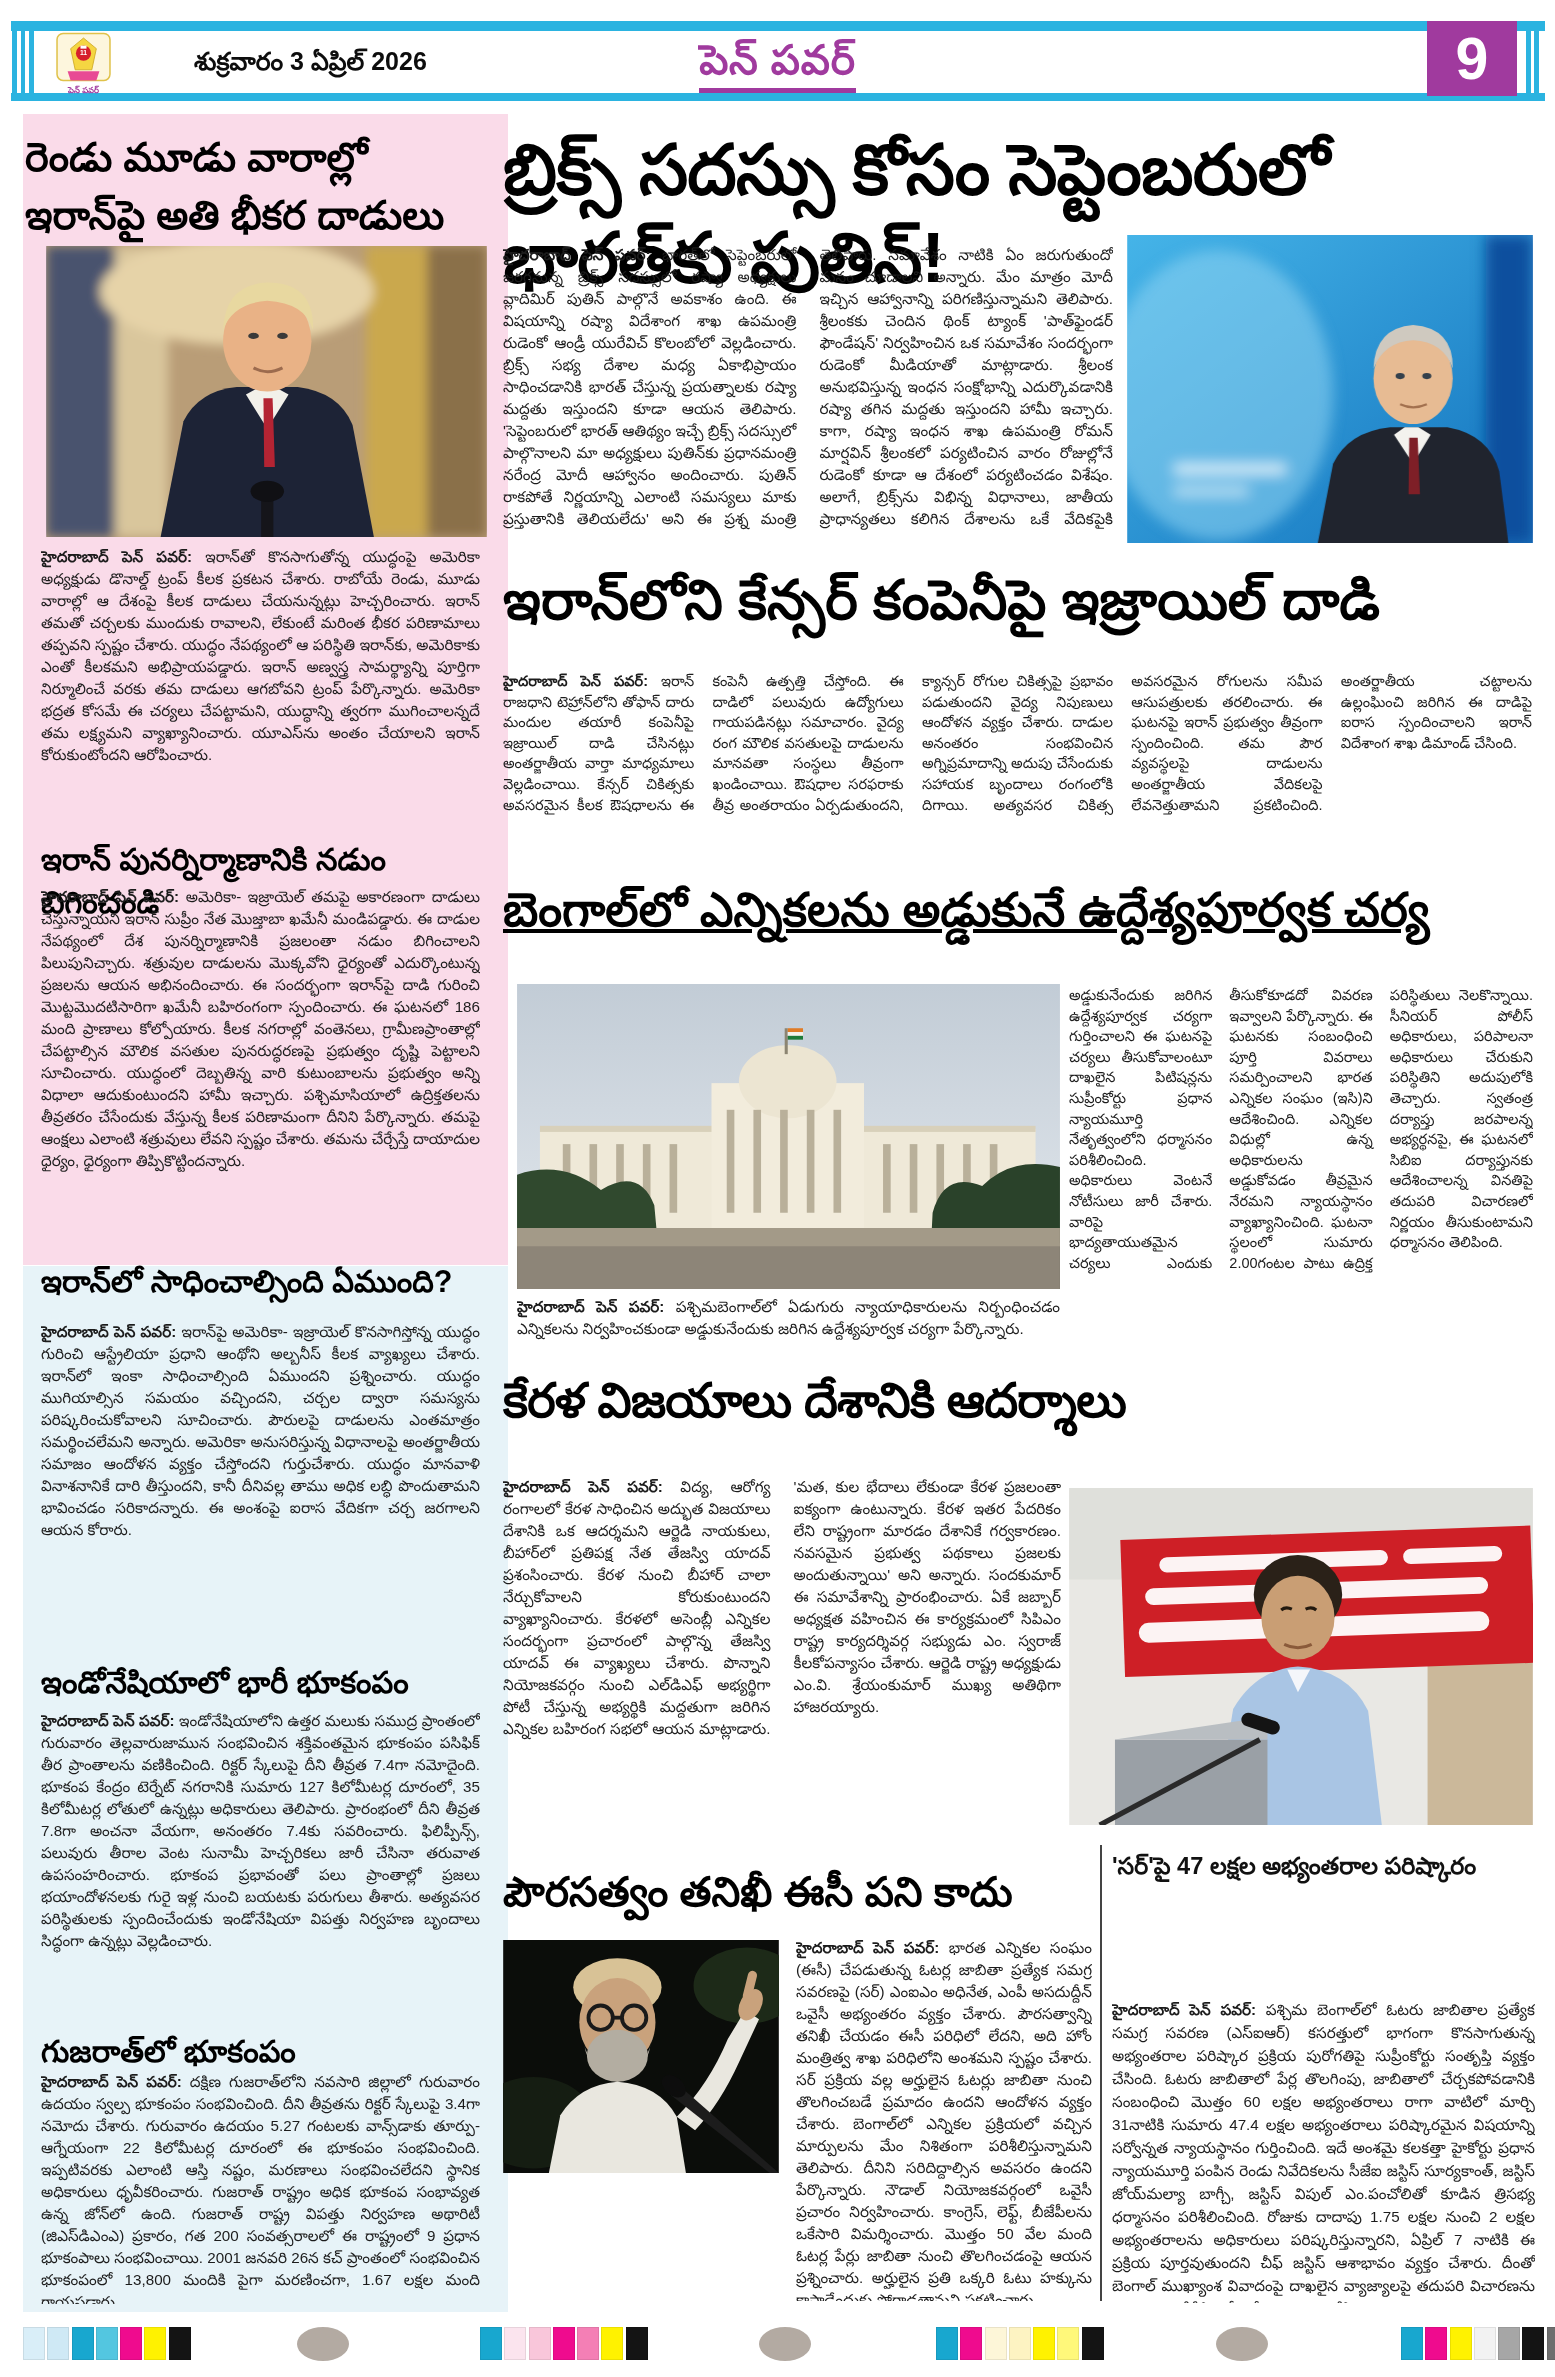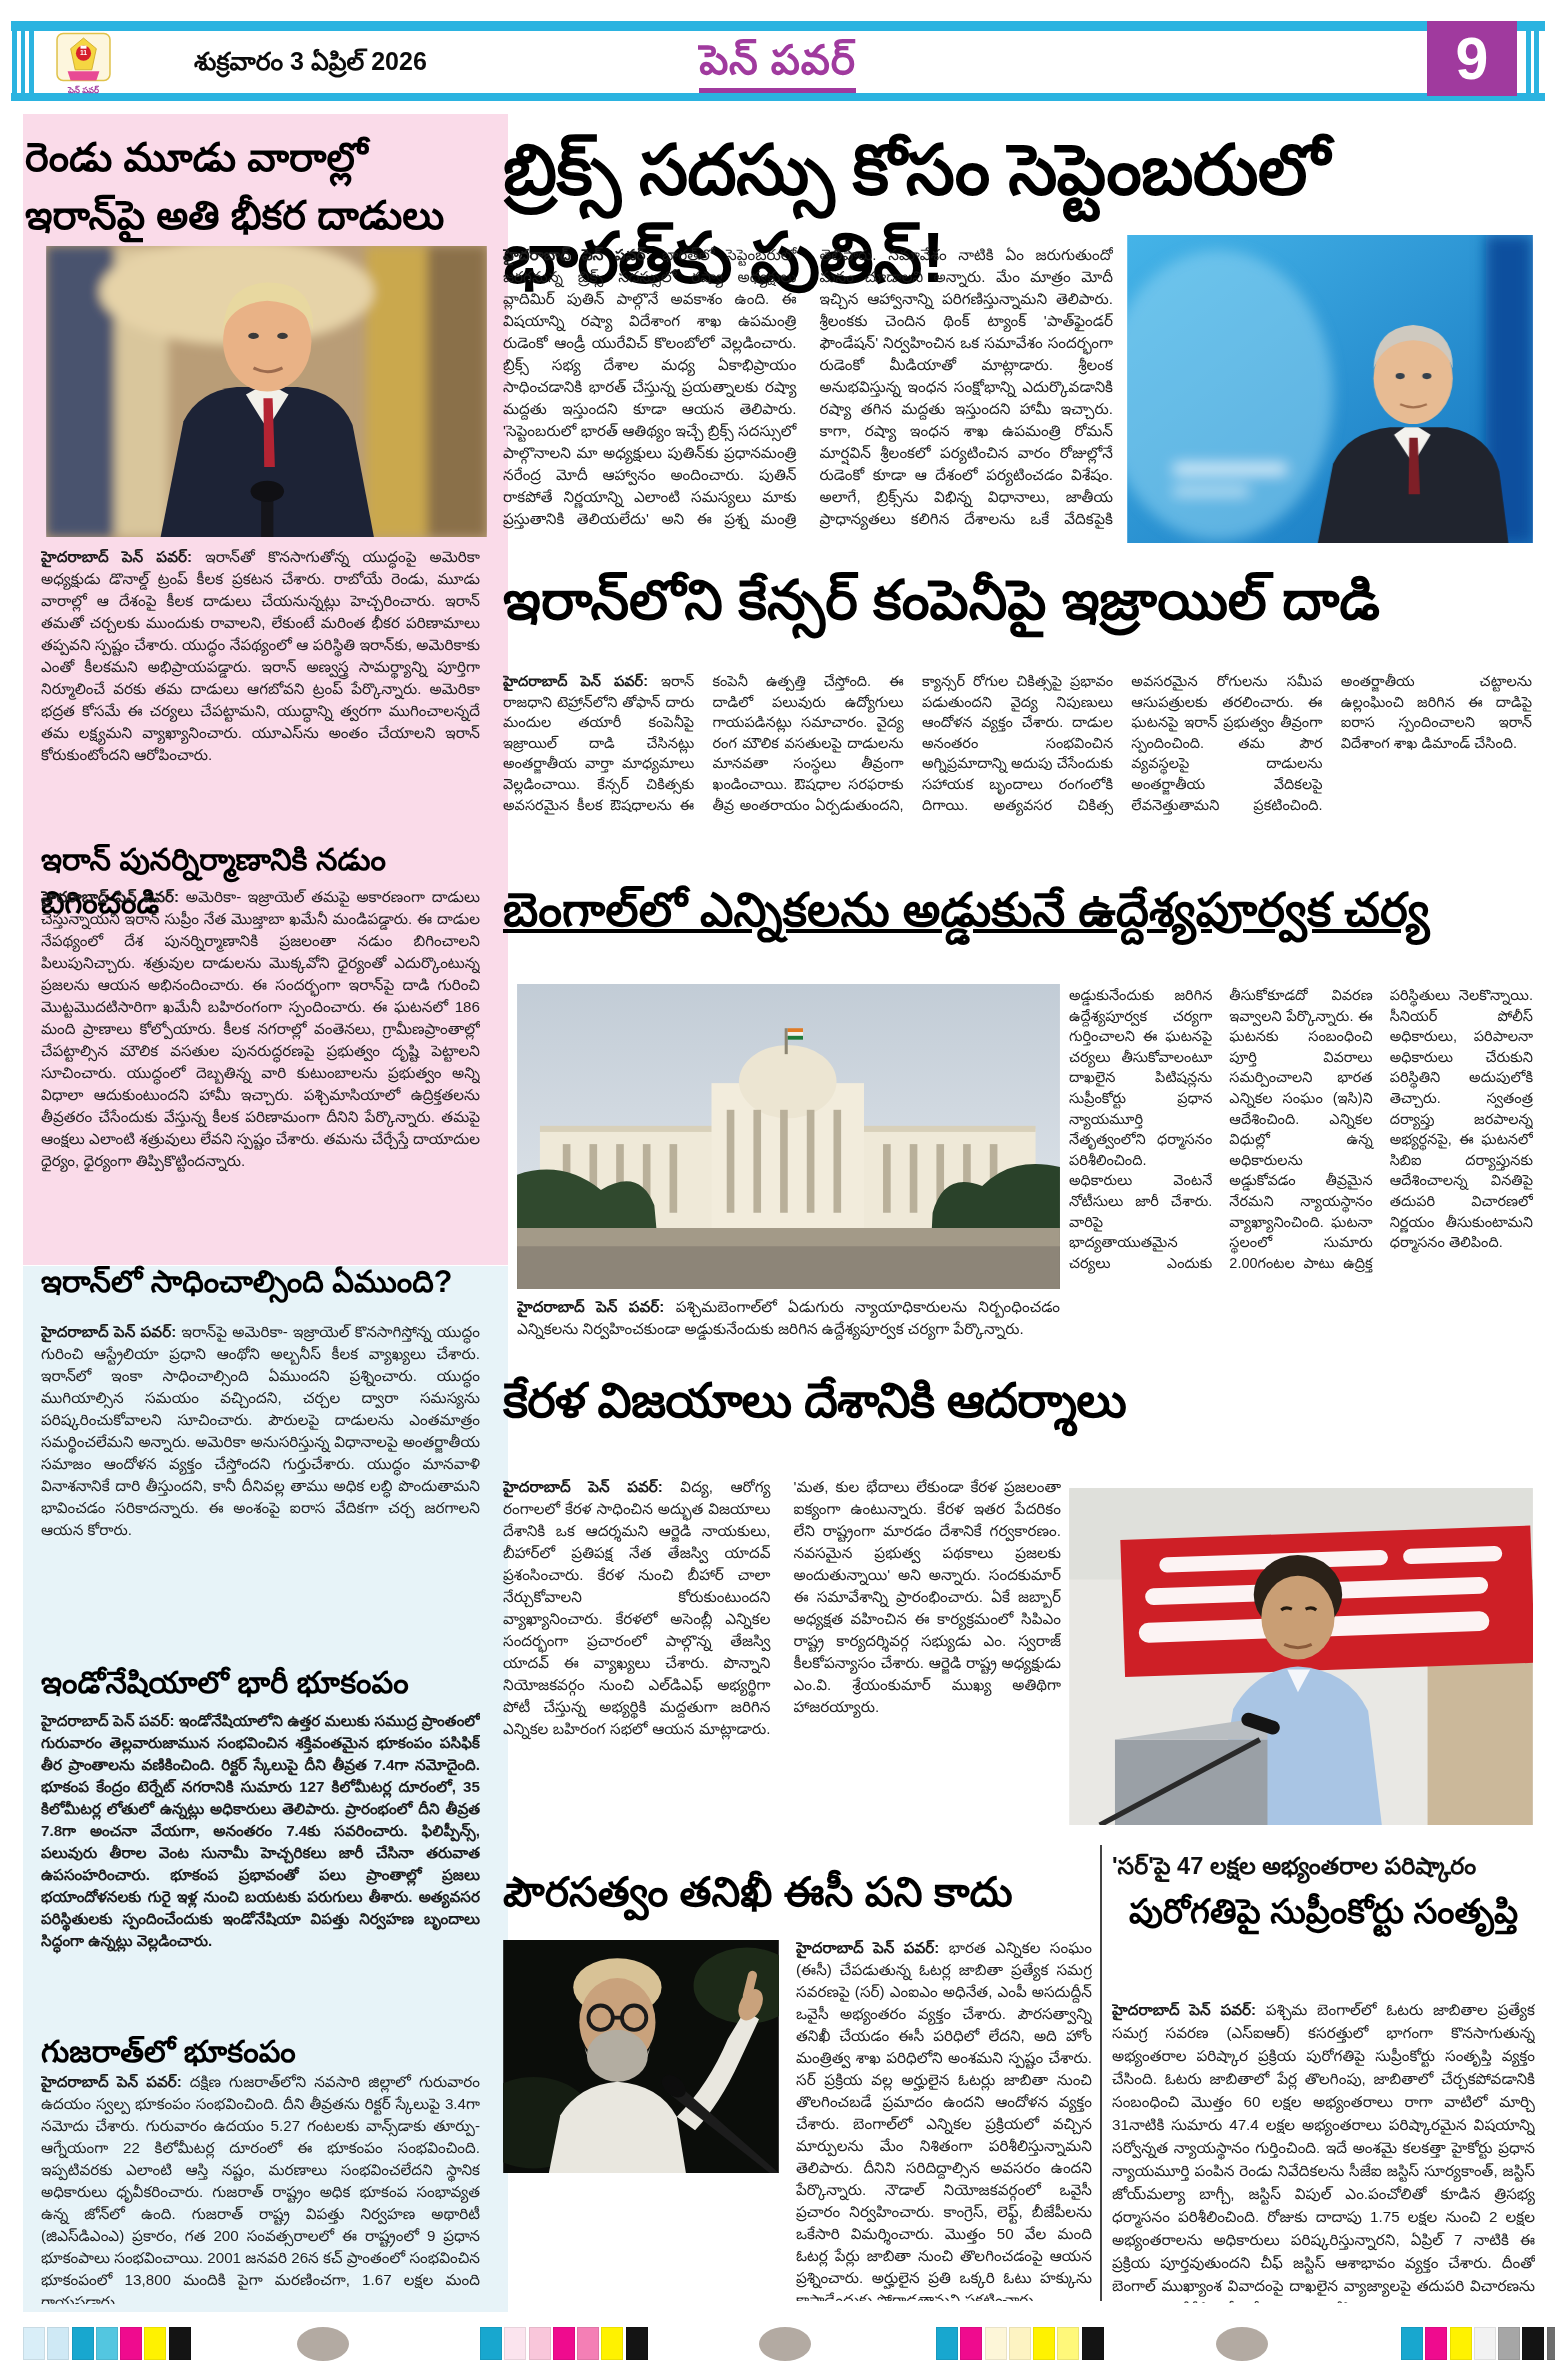--- a/index.html
+++ b/index.html
@@ -116,21 +116,21 @@
 <div class="abs bodytext" style="left:41px;top:886px;width:439px;height:371px;">
   <b>హైదరాబాద్ పెన్ పవర్:</b> <span>అమెరికా- ఇజ్రాయెల్ తమపై అకారణంగా దాడులు చేస్తున్నాయని ఇరాన్ సుప్రీం నేత మొజ్తాబా ఖమేనీ మండిపడ్డారు. ఈ దాడుల నేపథ్యంలో దేశ పునర్నిర్మాణానికి ప్రజలంతా నడుం బిగించాలని పిలుపునిచ్చారు. శత్రువుల దాడులను మొక్కవోని ధైర్యంతో ఎదుర్కొంటున్న ప్రజలను ఆయన అభినందించారు. ఈ సందర్భంగా ఇరాన్‌పై దాడి గురించి మొట్టమొదటిసారిగా ఖమేనీ బహిరంగంగా స్పందించారు. ఈ ఘటనలో 186 మంది ప్రాణాలు కోల్పోయారు. కీలక నగరాల్లో వంతెనలు, గ్రామీణప్రాంతాల్లో చేపట్టాల్సిన మౌలిక వసతుల పునరుద్ధరణపై ప్రభుత్వం దృష్టి పెట్టాలని సూచించారు. యుద్ధంలో దెబ్బతిన్న వారి కుటుంబాలను ప్రభుత్వం అన్ని విధాలా ఆదుకుంటుందని హామీ ఇచ్చారు. పశ్చిమాసియాలో ఉద్రిక్తతలను తీవ్రతరం చేసేందుకు వేస్తున్న కీలక పరిణామంగా దీనిని పేర్కొన్నారు. తమపై ఆంక్షలు ఎలాంటి శత్రువులు లేవని స్పష్టం చేశారు. తమను చేర్చేస్తే దాయాదుల ధైర్యం, ధైర్యంగా తిప్పికొట్టిందన్నారు.</span>
 </div>
 
 <div class="abs subhead" style="left:41px;top:1264px;width:439px;">ఇరాన్‌లో సాధించాల్సింది ఏముంది?</div>
 <div class="abs bodytext" style="left:41px;top:1321px;width:439px;height:337px;">
   <b>హైదరాబాద్ పెన్ పవర్:</b> <span>ఇరాన్‌పై అమెరికా- ఇజ్రాయెల్ కొనసాగిస్తోన్న యుద్ధం గురించి ఆస్ట్రేలియా ప్రధాని ఆంథోని అల్బనీస్ కీలక వ్యాఖ్యలు చేశారు. ఇరాన్‌లో ఇంకా సాధించాల్సింది ఏముందని ప్రశ్నించారు. యుద్ధం ముగియాల్సిన సమయం వచ్చిందని, చర్చల ద్వారా సమస్యను పరిష్కరించుకోవాలని సూచించారు. పౌరులపై దాడులను ఎంతమాత్రం సమర్థించలేమని అన్నారు. అమెరికా అనుసరిస్తున్న విధానాలపై అంతర్జాతీయ సమాజం ఆందోళన వ్యక్తం చేస్తోందని గుర్తుచేశారు. యుద్ధం మానవాళి వినాశనానికే దారి తీస్తుందని, కానీ దీనివల్ల తాము అధిక లబ్ధి పొందుతామని భావించడం సరికాదన్నారు. ఈ అంశంపై ఐరాస వేదికగా చర్చ జరగాలని ఆయన కోరారు.</span>
 </div>
 
 <div class="abs subhead" style="left:41px;top:1665px;width:439px;">ఇండోనేషియాలో భారీ భూకంపం</div>
-<div class="abs bodytext" style="left:41px;top:1710px;width:439px;height:319px;font-weight:bold;">
+<div class="abs bodytext" style="left:41px;top:1710px;width:439px;height:319px;">
   <b>హైదరాబాద్ పెన్ పవర్:</b> <span>ఇండోనేషియాలోని ఉత్తర మలుకు సముద్ర ప్రాంతంలో గురువారం తెల్లవారుజామున సంభవించిన శక్తివంతమైన భూకంపం పసిఫిక్ తీర ప్రాంతాలను వణికించింది. రిక్టర్ స్కేలుపై దీని తీవ్రత 7.4గా నమోదైంది. భూకంప కేంద్రం టెర్నేట్ నగరానికి సుమారు 127 కిలోమీటర్ల దూరంలో, 35 కిలోమీటర్ల లోతులో ఉన్నట్లు అధికారులు తెలిపారు. ప్రారంభంలో దీని తీవ్రత 7.8గా అంచనా వేయగా, అనంతరం 7.4కు సవరించారు. ఫిలిప్పీన్స్, పలువురు తీరాల వెంట సునామీ హెచ్చరికలు జారీ చేసినా తరువాత ఉపసంహరించారు. భూకంప ప్రభావంతో పలు ప్రాంతాల్లో ప్రజలు భయాందోళనలకు గురై ఇళ్ల నుంచి బయటకు పరుగులు తీశారు. అత్యవసర పరిస్థితులకు స్పందించేందుకు ఇండోనేషియా విపత్తు నిర్వహణ బృందాలు సిద్ధంగా ఉన్నట్లు వెల్లడించారు.</span>
 </div>
 
 <div class="abs subhead" style="left:41px;top:2034px;width:439px;">గుజరాత్‌లో భూకంపం</div>
 <div class="abs bodytext" style="left:41px;top:2071px;width:439px;height:233px;">
   <b>హైదరాబాద్ పెన్ పవర్:</b> <span>దక్షిణ గుజరాత్‌లోని నవసారి జిల్లాలో గురువారం ఉదయం స్వల్ప భూకంపం సంభవించింది. దీని తీవ్రతను రిక్టర్ స్కేలుపై 3.4గా నమోదు చేశారు. గురువారం ఉదయం 5.27 గంటలకు వాన్స్‌డాకు తూర్పు-ఆగ్నేయంగా 22 కిలోమీటర్ల దూరంలో ఈ భూకంపం సంభవించింది. ఇప్పటివరకు ఎలాంటి ఆస్తి నష్టం, మరణాలు సంభవించలేదని స్థానిక అధికారులు ధృవీకరించారు. గుజరాత్ రాష్ట్రం అధిక భూకంప సంభావ్యత ఉన్న జోన్‌లో ఉంది. గుజరాత్ రాష్ట్ర విపత్తు నిర్వహణ అథారిటీ (జిఎస్‌డిఎంఎ) ప్రకారం, గత 200 సంవత్సరాలలో ఈ రాష్ట్రంలో 9 ప్రధాన భూకంపాలు సంభవించాయి. 2001 జనవరి 26న కచ్ ప్రాంతంలో సంభవించిన భూకంపంలో 13,800 మందికి పైగా మరణించగా, 1.67 లక్షల మంది గాయపడ్డారు.</span>
 </div>
 
 <div class="abs hl hl-xl" style="left:503px;top:127px;width:1041px;">బ్రిక్స్ సదస్సు కోసం సెప్టెంబరులో భారత్‌కు పుతిన్!</div>
 
@@ -285,21 +285,20 @@
   </div>
   <div class="bodytext" style="height:364px;">
     <b>హైదరాబాద్ పెన్ పవర్:</b> <span>భారత ఎన్నికల సంఘం (ఈసీ) చేపడుతున్న ఓటర్ల జాబితా ప్రత్యేక సమగ్ర సవరణపై (సర్) ఎంఐఎం అధినేత, ఎంపీ అసదుద్దీన్ ఒవైసీ అభ్యంతరం వ్యక్తం చేశారు. పౌరసత్వాన్ని తనిఖీ చేయడం ఈసీ పరిధిలో లేదని, అది హోం మంత్రిత్వ శాఖ పరిధిలోని అంశమని స్పష్టం చేశారు. సర్ ప్రక్రియ వల్ల అర్హులైన ఓటర్లు జాబితా నుంచి తొలగించబడే ప్రమాదం ఉందని ఆందోళన వ్యక్తం చేశారు. బెంగాల్‌లో ఎన్నికల ప్రక్రియలో వచ్చిన మార్పులను మేం నిశితంగా పరిశీలిస్తున్నామని తెలిపారు. దీనిని సరిదిద్దాల్సిన అవసరం ఉందని పేర్కొన్నారు. నౌడాల్ నియోజకవర్గంలో ఒవైసీ ప్రచారం నిర్వహించారు. కాంగ్రెస్, లెఫ్ట్, బీజేపీలను ఒకేసారి విమర్శించారు. మొత్తం 50 వేల మంది ఓటర్ల పేర్లు జాబితా నుంచి తొలగించడంపై ఆయన ప్రశ్నించారు. అర్హులైన ప్రతి ఒక్కరి ఓటు హక్కును కాపాడేందుకు పోరాడతామని ప్రకటించారు.</span>
   </div>
 </div>
 
 <div class="abs divider-v" style="left:1100px;top:1845px;height:456px;"></div>
 
 <div class="abs kicker" style="left:1112px;top:1853px;width:423px;">'సర్'పై 47 లక్షల అభ్యంతరాల పరిష్కారం</div>
 <div class="abs hl hl-sc" style="left:1112px;top:1889px;width:423px;">
-  <div>పురోగతిపై సుప్రీంకోర్టు సంతృప్తి</div>
 </div>
 <div class="abs bodytext" style="left:1112px;top:1998px;width:423px;height:305px;line-height:23px;">
   <b>హైదరాబాద్ పెన్ పవర్:</b> <span>పశ్చిమ బెంగాల్‌లో ఓటరు జాబితాల ప్రత్యేక సమగ్ర సవరణ (ఎస్ఐఆర్) కసరత్తులో భాగంగా కొనసాగుతున్న అభ్యంతరాల పరిష్కార ప్రక్రియ పురోగతిపై సుప్రీంకోర్టు సంతృప్తి వ్యక్తం చేసింది. ఓటరు జాబితాలో పేర్ల తొలగింపు, జాబితాలో చేర్చకపోవడానికి సంబంధించి మొత్తం 60 లక్షల అభ్యంతరాలు రాగా వాటిలో మార్చి 31నాటికి సుమారు 47.4 లక్షల అభ్యంతరాలు పరిష్కారమైన విషయాన్ని సర్వోన్నత న్యాయస్థానం గుర్తించింది. ఇదే అంశమై కలకత్తా హైకోర్టు ప్రధాన న్యాయమూర్తి పంపిన రెండు నివేదికలను సీజేఐ జస్టిస్ సూర్యకాంత్, జస్టిస్ జోయ్‌మల్యా బాగ్చీ, జస్టిస్ విపుల్ ఎం.పంచోలితో కూడిన త్రిసభ్య ధర్మాసనం పరిశీలించింది. రోజుకు దాదాపు 1.75 లక్షల నుంచి 2 లక్షల అభ్యంతరాలను అధికారులు పరిష్కరిస్తున్నారని, ఏప్రిల్ 7 నాటికి ఈ ప్రక్రియ పూర్తవుతుందని చీఫ్ జస్టిస్ ఆశాభావం వ్యక్తం చేశారు. దీంతో బెంగాల్ ముఖ్యాంశ వివాదంపై దాఖలైన వ్యాజ్యాలపై తదుపరి విచారణను ఆ నెల 9వ తేదీకి సుప్రీంకోర్టు వాయిదా వేసింది.</span>
 </div>
 
 <div class="abs chips" style="left:23px;top:2327px;">
     <span class="chip" style="background: rgb(217, 238, 248);"></span>
     <span class="chip" style="background: rgb(207, 233, 245);"></span>
     <span class="chip" style="background: rgb(24, 167, 207);"></span>
     <span class="chip" style="background: rgb(83, 198, 224);"></span>

